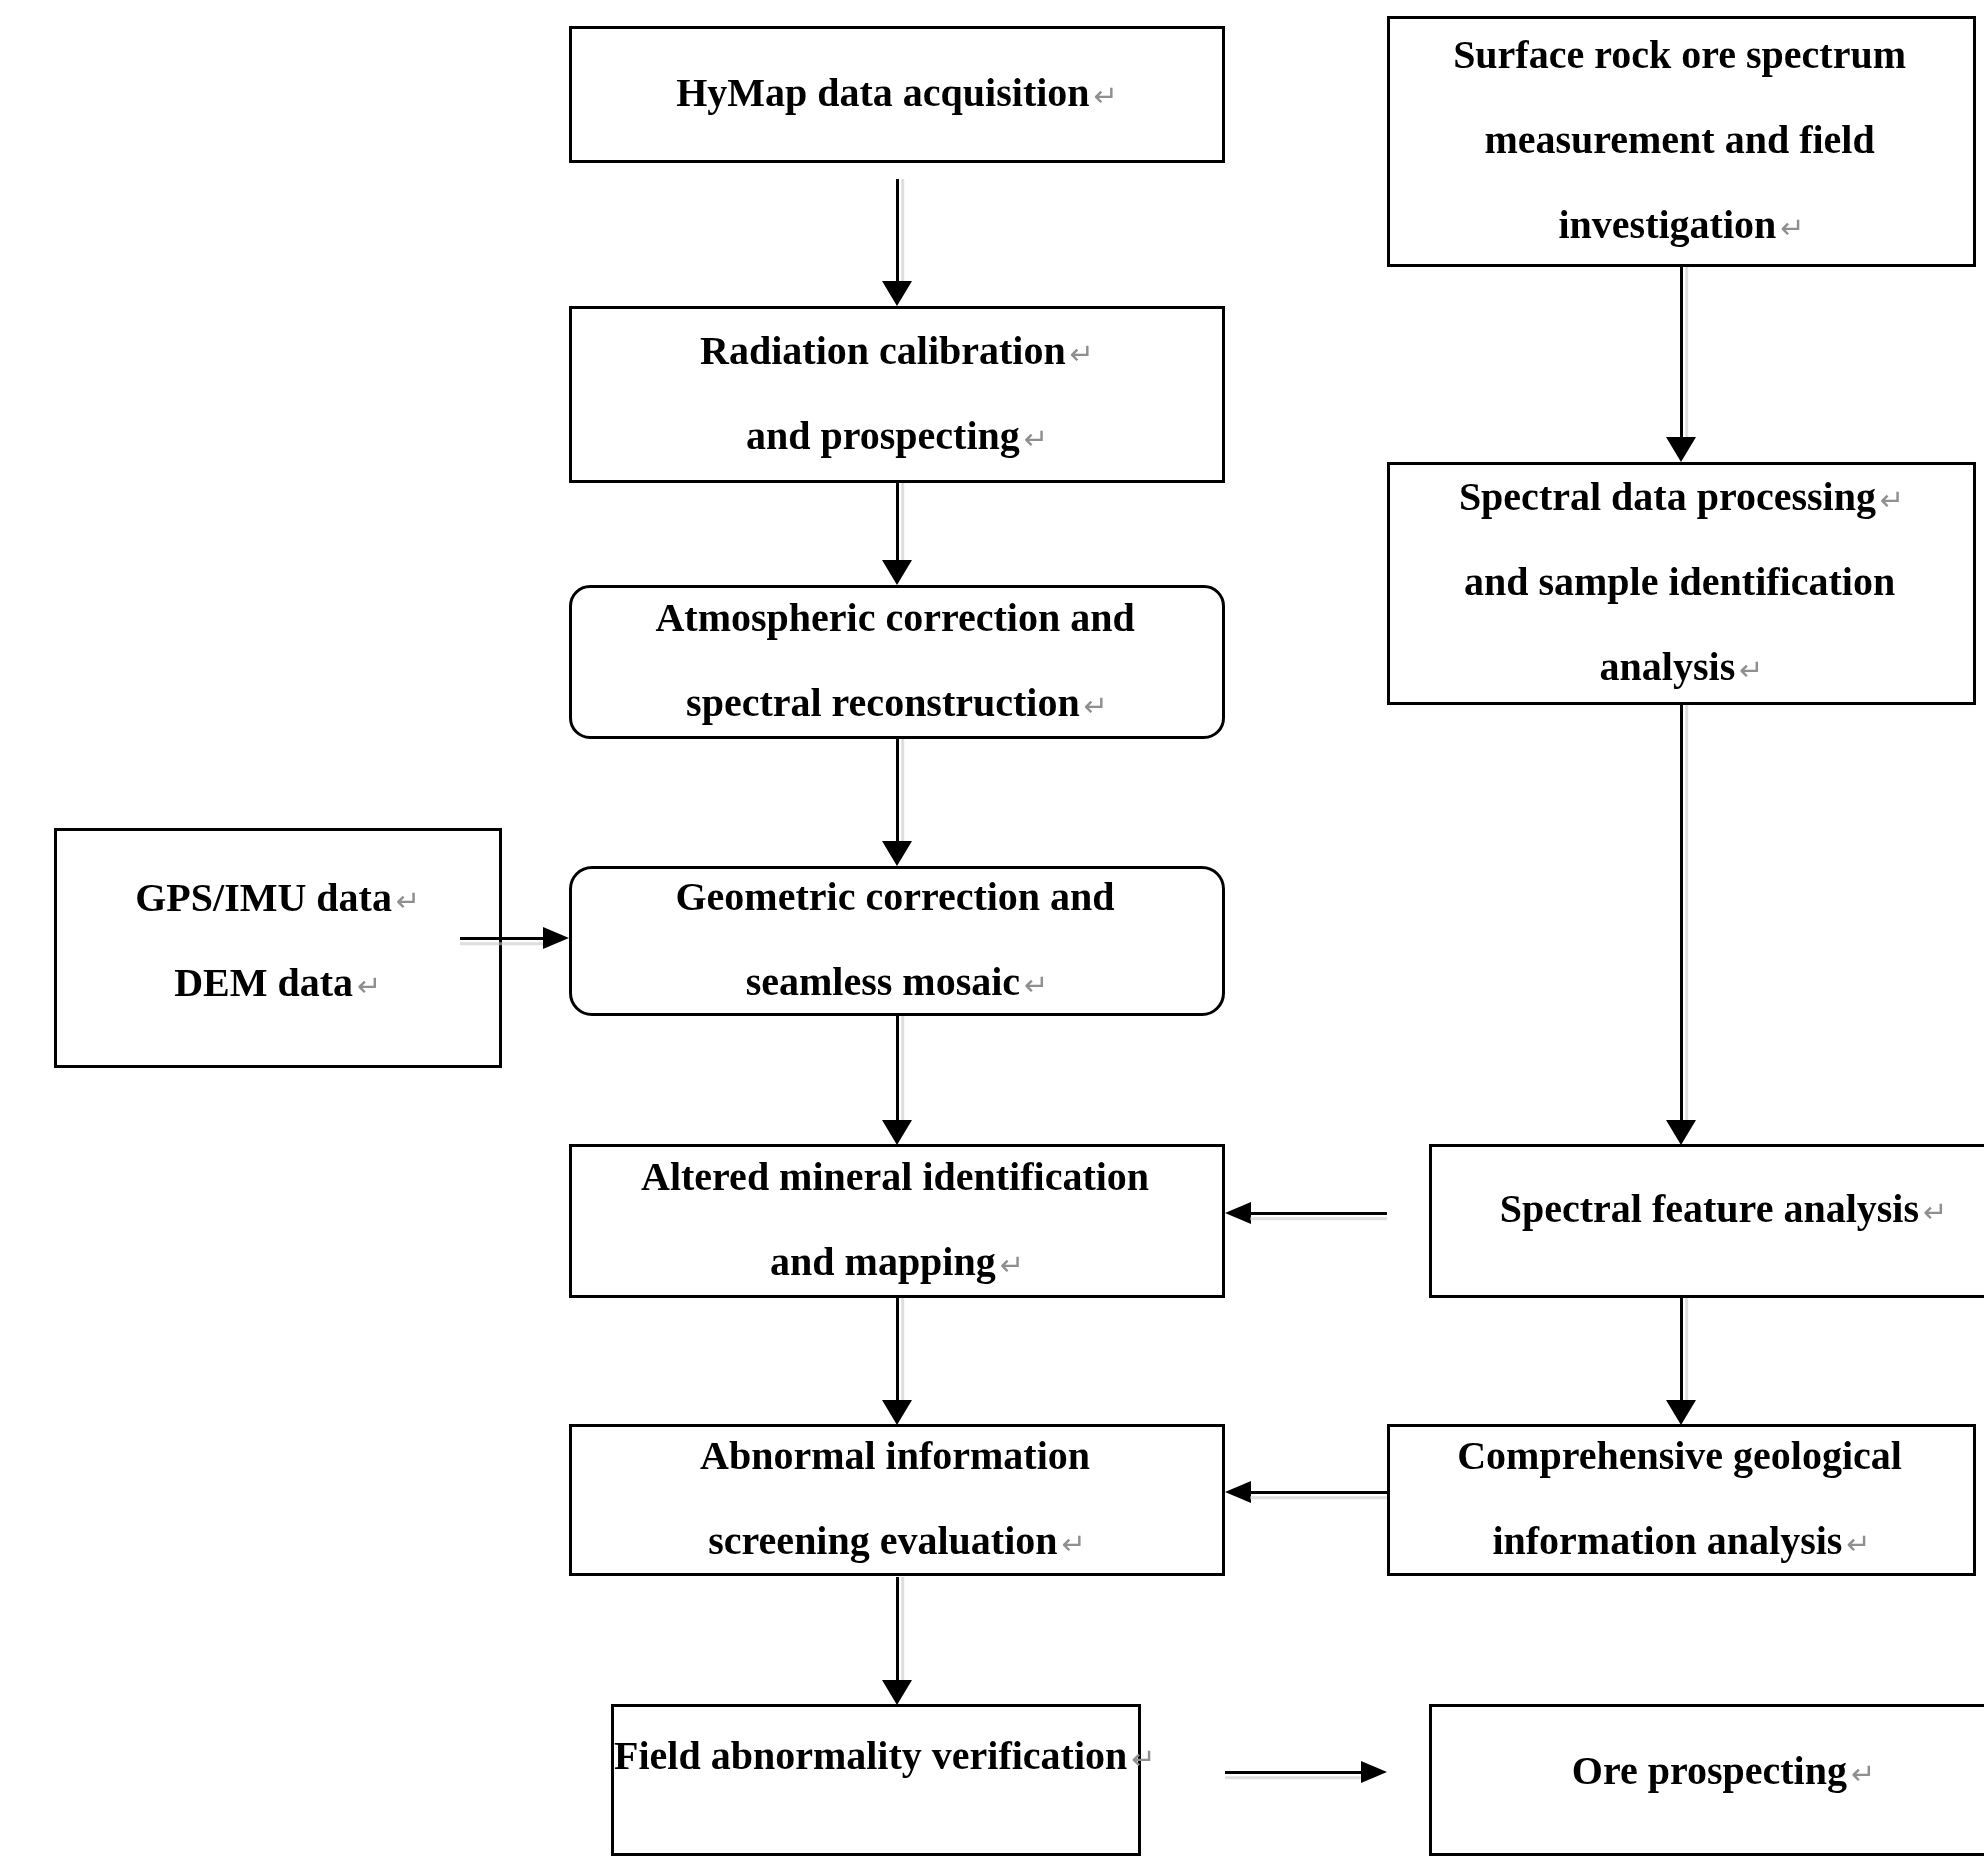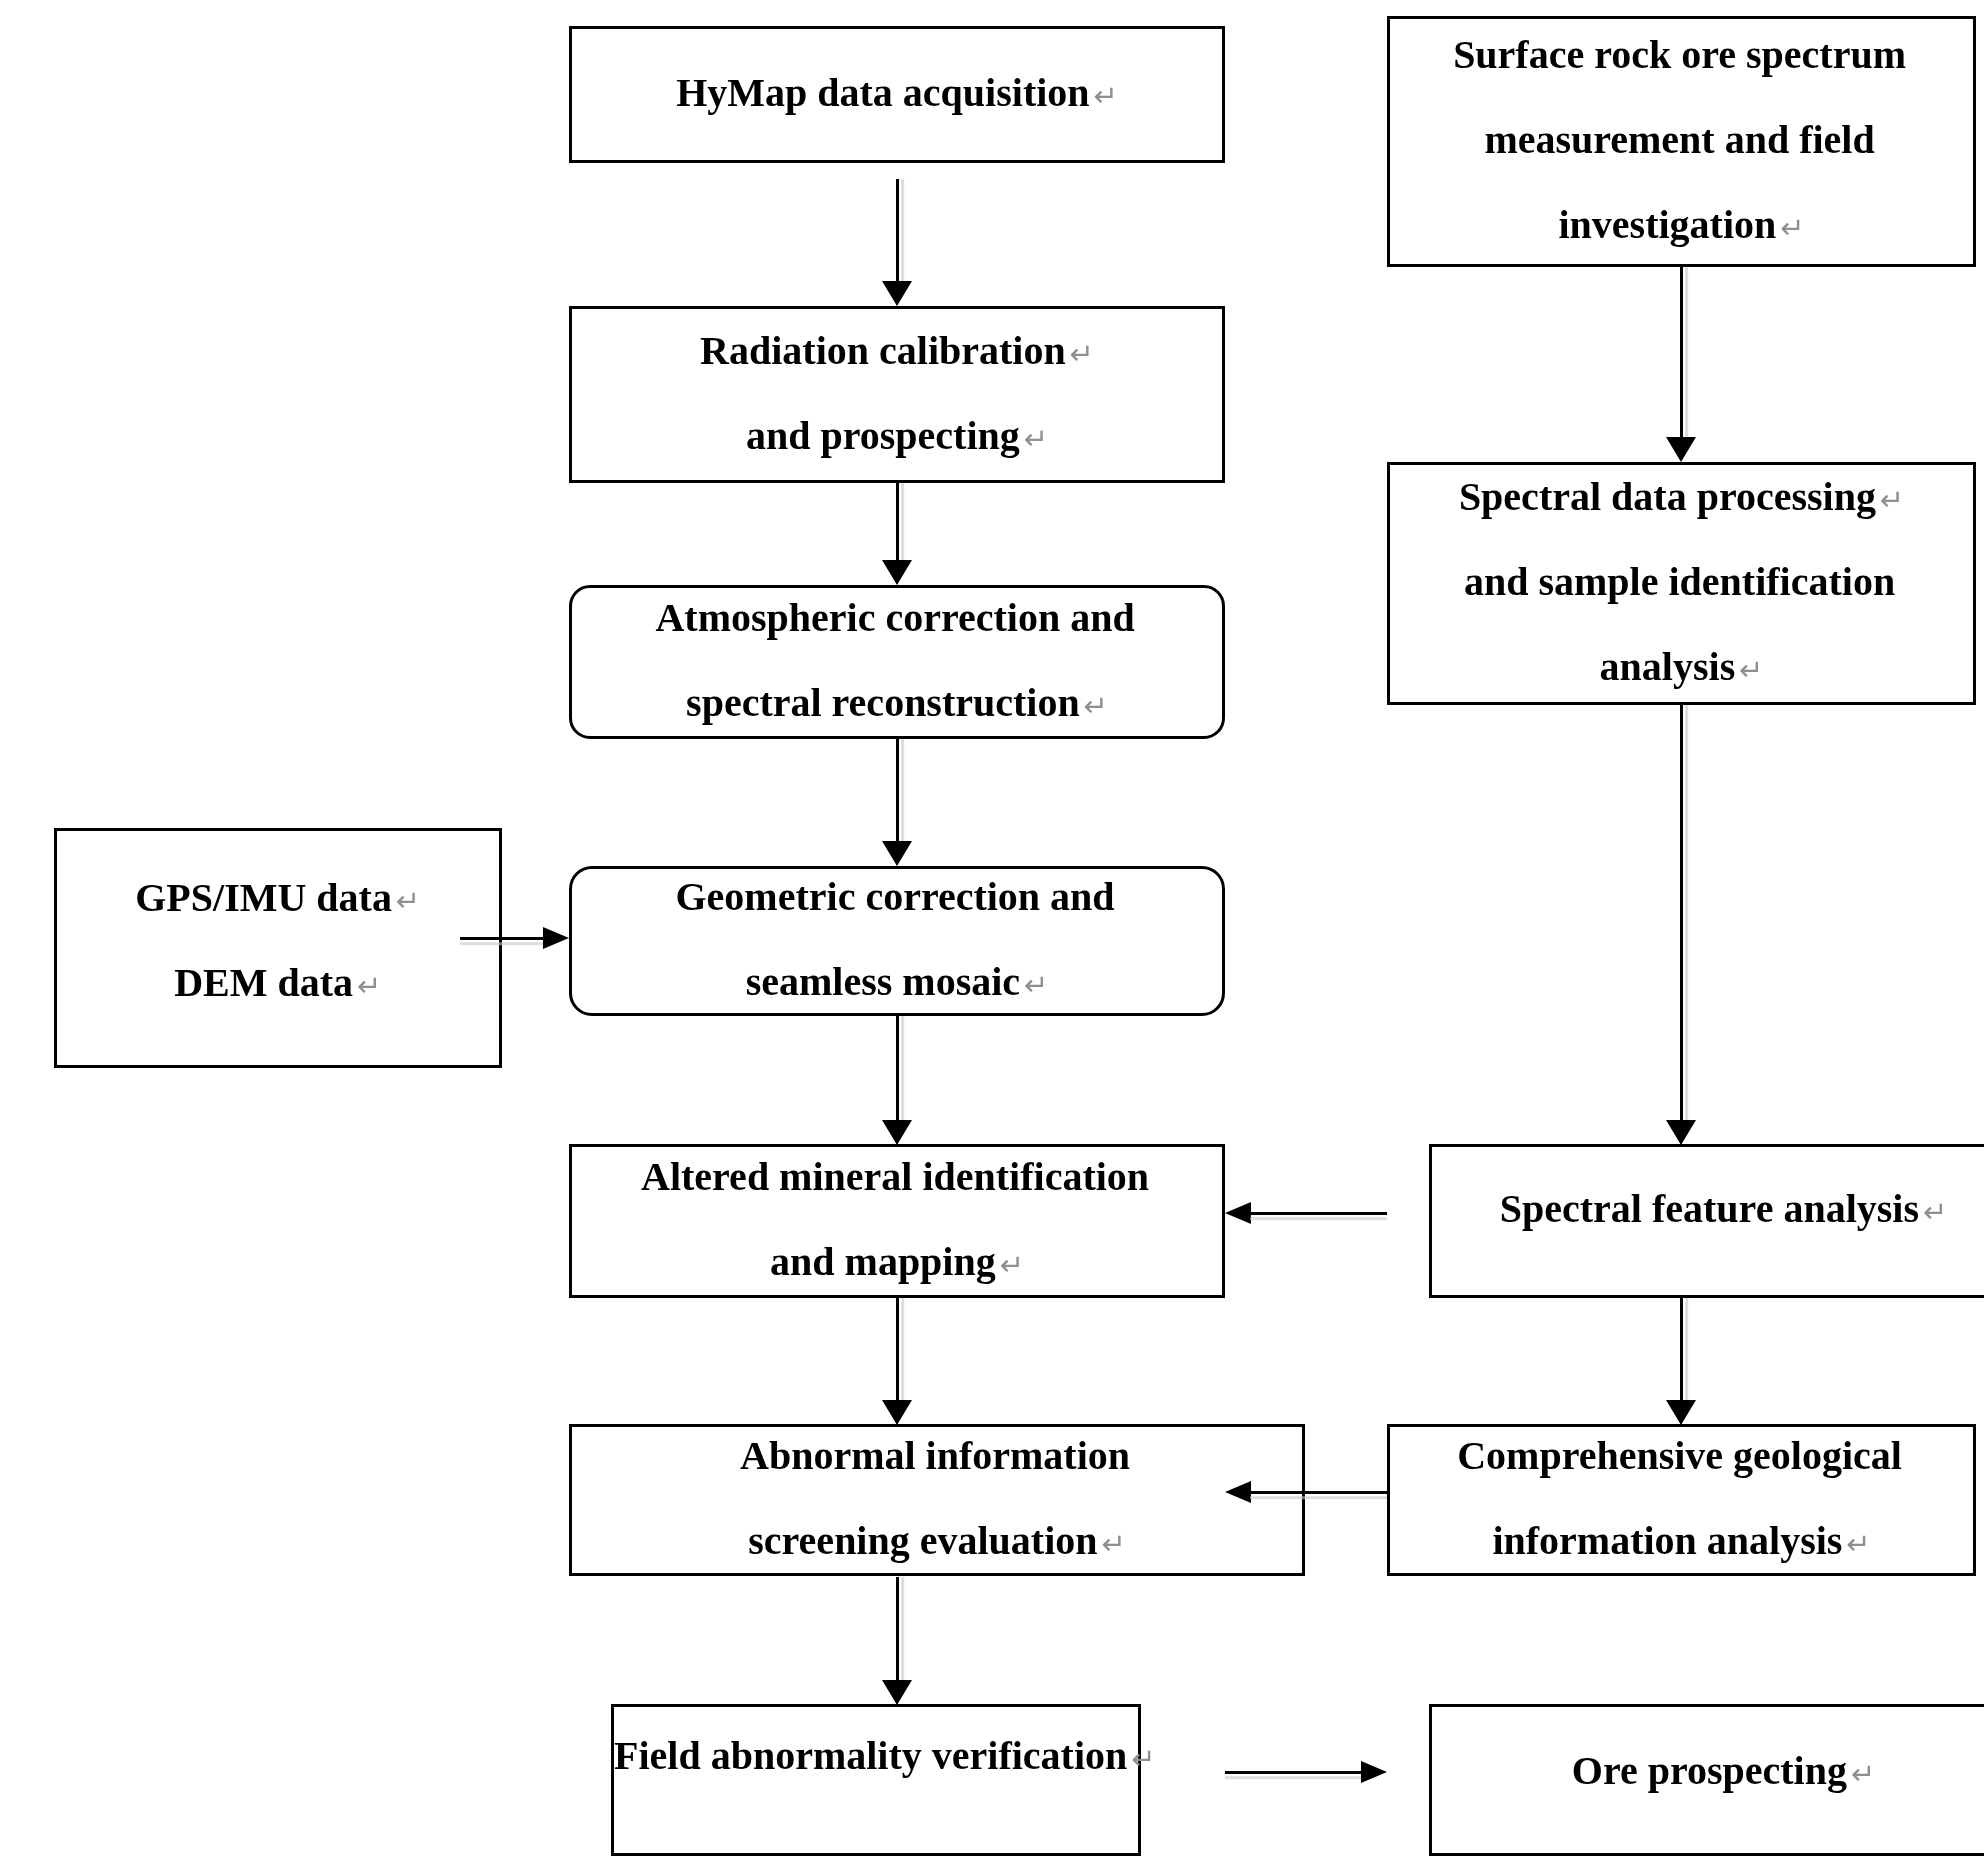--- a/index.html
+++ b/index.html
@@ -87,21 +87,21 @@
   <div class="box" style="left:569px;top:866px;width:656px;height:150px;border-radius:23px;">
     <div class="bl"><span>Geometric correction and</span><span class="crlf"></span></div>
     <div class="bl"><span>seamless mosaic</span><span class="crlf">↵</span></div>
   </div>
 
   <div class="box" style="left:569px;top:1144px;width:656px;height:154px;">
     <div class="bl"><span>Altered mineral identification</span><span class="crlf"></span></div>
     <div class="bl"><span>and mapping</span><span class="crlf">↵</span></div>
   </div>
 
-  <div class="box" style="left:569px;top:1424px;width:736px;height:152px;">
+  <div class="box" style="left:569px;top:1424px;width:656px;height:152px;">
     <div class="bl"><span>Abnormal information</span><span class="crlf"></span></div>
     <div class="bl"><span>screening evaluation</span><span class="crlf">↵</span></div>
   </div>
 
   <div class="box tb" style="left:569px;top:1704px;width:530px;height:152px;padding-top:7.8px;">
     <div class="bl"><span>Field abnormality verification</span><span class="crlf">↵</span></div>
   </div>
 
   <div class="box" style="left:1387px;top:16.3px;width:589px;height:251px;">
     <div class="bl"><span>Surface rock ore spectrum</span><span class="crlf"></span></div>

